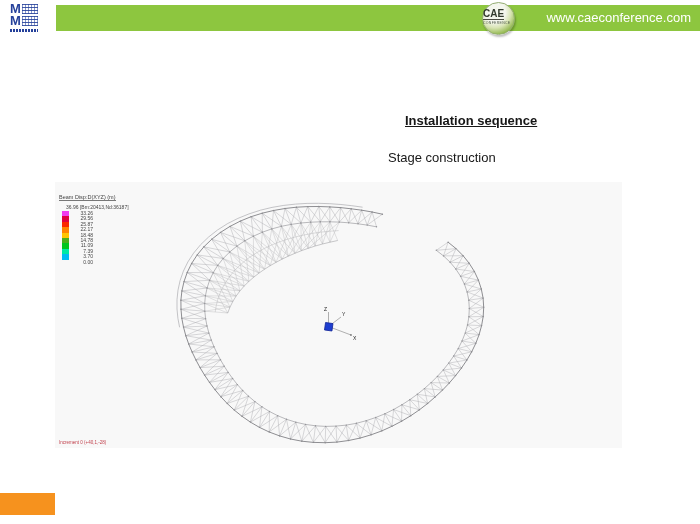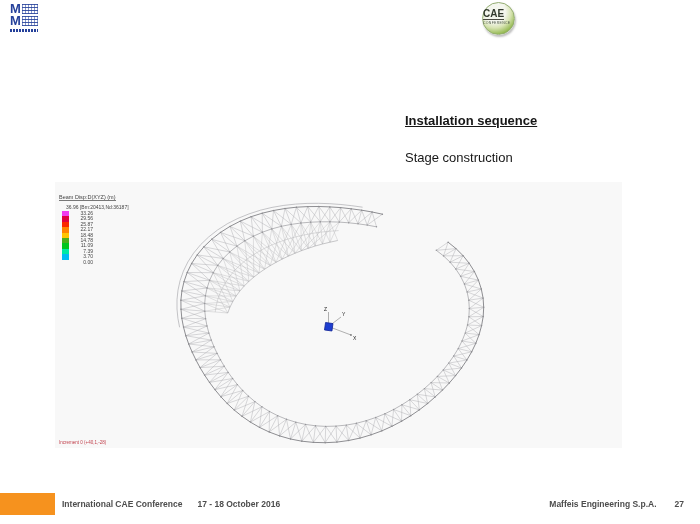--- a/index.html
+++ b/index.html
@@ -23,21 +23,21 @@
          border:1px solid #93ac72;z-index:2;text-align:left;box-shadow:1px 2px 2px rgba(0,0,0,.25);}
   .caet{display:inline-block;margin-top:4px;font-size:10px;font-weight:700;color:#333a2e;
         border-bottom:1px solid #4a4a42;line-height:11px;}
   .caes{display:block;font-size:3.5px;color:#4f5948;letter-spacing:.3px;}
 
   
   .title{position:absolute;left:14px;top:52px;font-size:27px;font-weight:400;color:#00a651;
          white-space:nowrap;letter-spacing:0;}
   .seq{position:absolute;left:405px;top:113px;font-size:13px;font-weight:700;color:#171717;
        text-decoration:underline;text-align:center;}
-  .stage{position:absolute;left:405px;top:150px;font-size:13px;color:#171717;}
+  .stage{position:absolute;left:388px;top:150px;font-size:13px;color:#171717;}
 
   
   .viewer{position:absolute;left:55px;top:182px;width:567px;height:266px;background:#f8f8f8;}
   .viewer svg{position:absolute;left:0;top:0;}
   .legend{position:absolute;left:4px;top:3px;z-index:3;color:#333;}
   .ltitle{font-size:5.5px;color:#444;border-bottom:1px solid #777;display:inline-block;padding-bottom:0;}
   .lpeak{font-size:5px;color:#444;margin:1px 0 1px 7px;}
   .lrows{margin-left:3px;}
   .lrow{display:flex;align-items:flex-end;height:5.4px;}
   .lsw{width:7px;height:5.4px;}
@@ -64,20 +64,23 @@
       <span class="mletter">M</span>
       <span class="mgrid"></span>
     </div>
     <div class="mrow">
       <span class="mletter">M</span>
       <span class="mgrid"></span>
     </div>
     <div class="mcaption"></div>
   </div>
 
+  <div class="greenbar">
+    <span class="site">www.caeconference.com</span>
+  </div>
 
   <div class="caebadge">
     <span class="caet">CAE</span>
     <span class="caes">CONFERENCE</span>
   </div>
 
   <div class="seq">Installation sequence</div>
   <div class="stage">Stage construction</div>
 
   <div class="viewer">
@@ -299,20 +302,14 @@
             <span class="lsw" style="background: rgb(46, 98, 232);"></span>
             <span class="lval">0.00</span>
           </div>
         </div>
     </div>
 
     <div class="increment">Increment 0 (+40,1,-28)</div>
   </div>
 
   <div class="obox"></div>
-  <div class="fl">
-    <span>International CAE Conference</span><span class="gap">17 - 18 October 2016</span>
-  </div>
-  <div class="fr">
-    <span>Maffeis Engineering S.p.A.</span><span class="gap">27</span>
-  </div>
 
 </div>
 
 </body></html>

